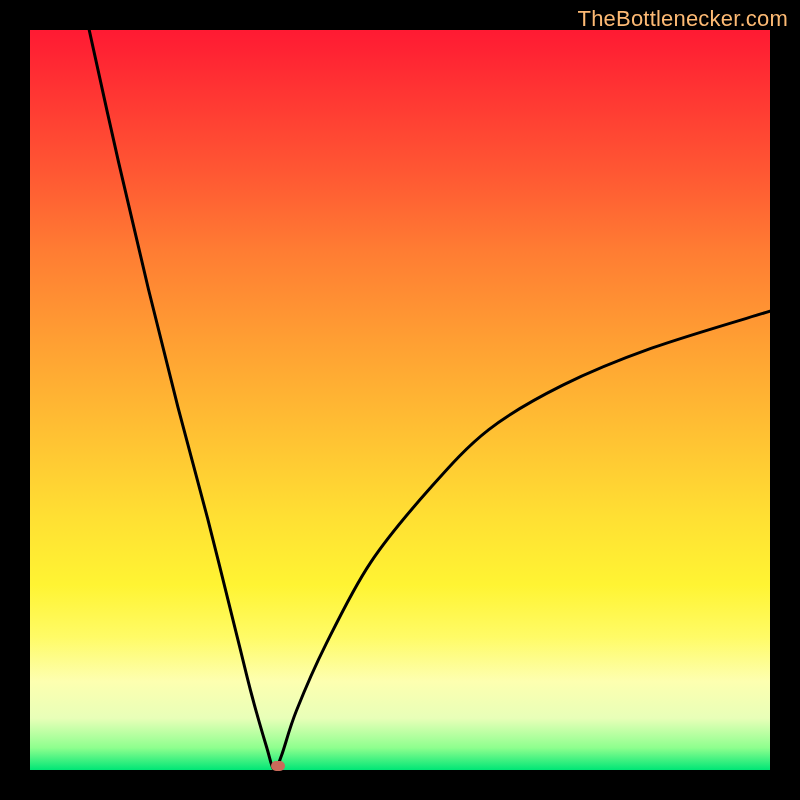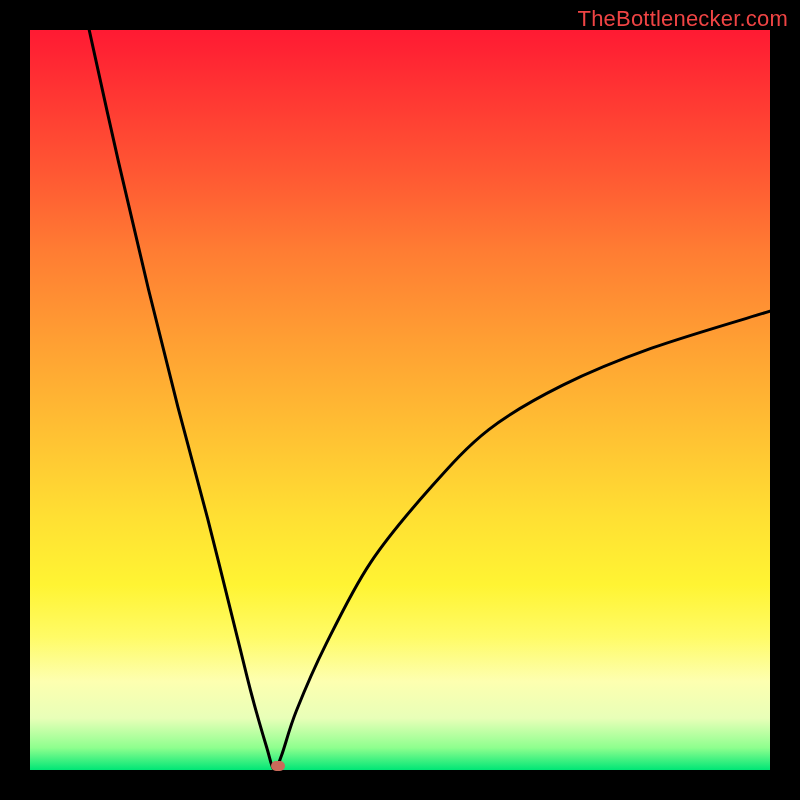--- a/index.html
+++ b/index.html
@@ -44,21 +44,21 @@
     position: absolute;
     left: 0;
     top: 0;
     width: 740px;
     height: 740px;
   }
   .watermark {
     position: absolute;
     top: 6px;
     right: 12px;
-    color: #ef4444;
+    color: #fdba74;
     font-size: 22px;
     letter-spacing: 0.2px;
     user-select: none;
   }
   .marker {
     position: absolute;
     width: 14px;
     height: 10px;
     border-radius: 5px;
     background: #c96a5a;

